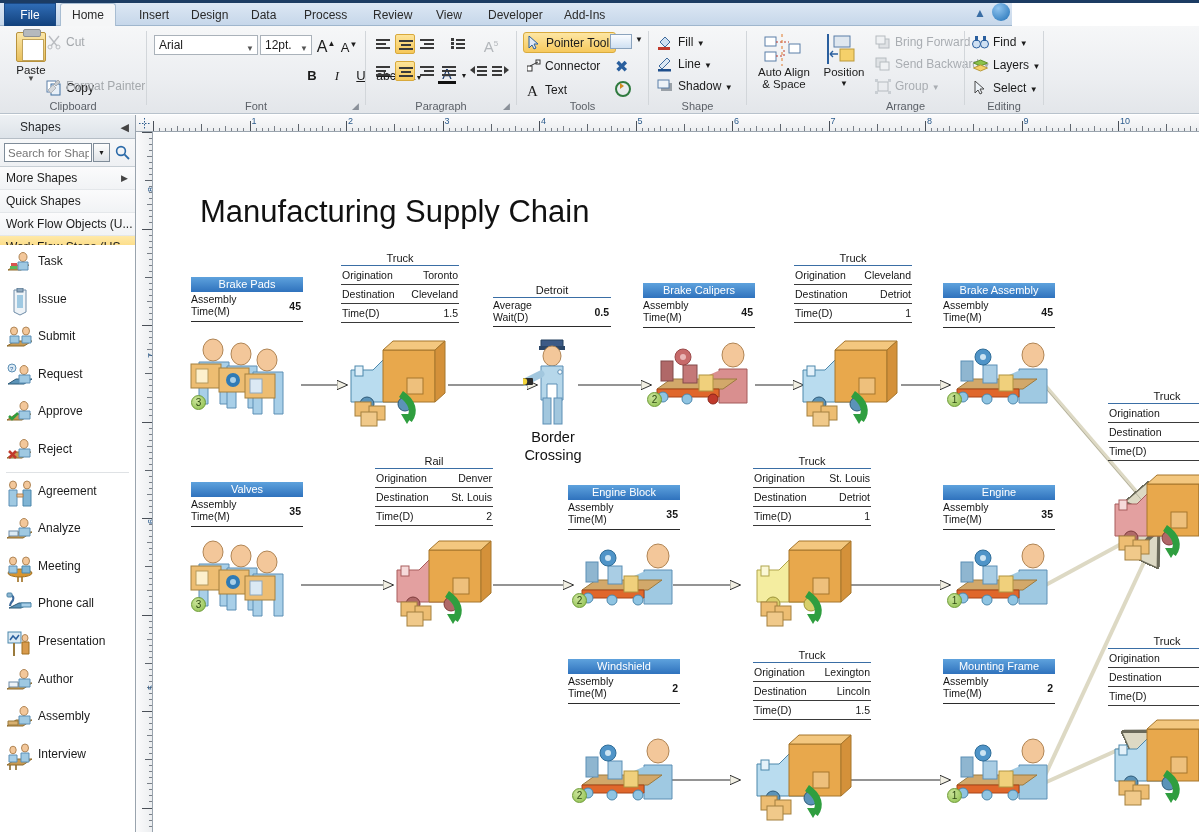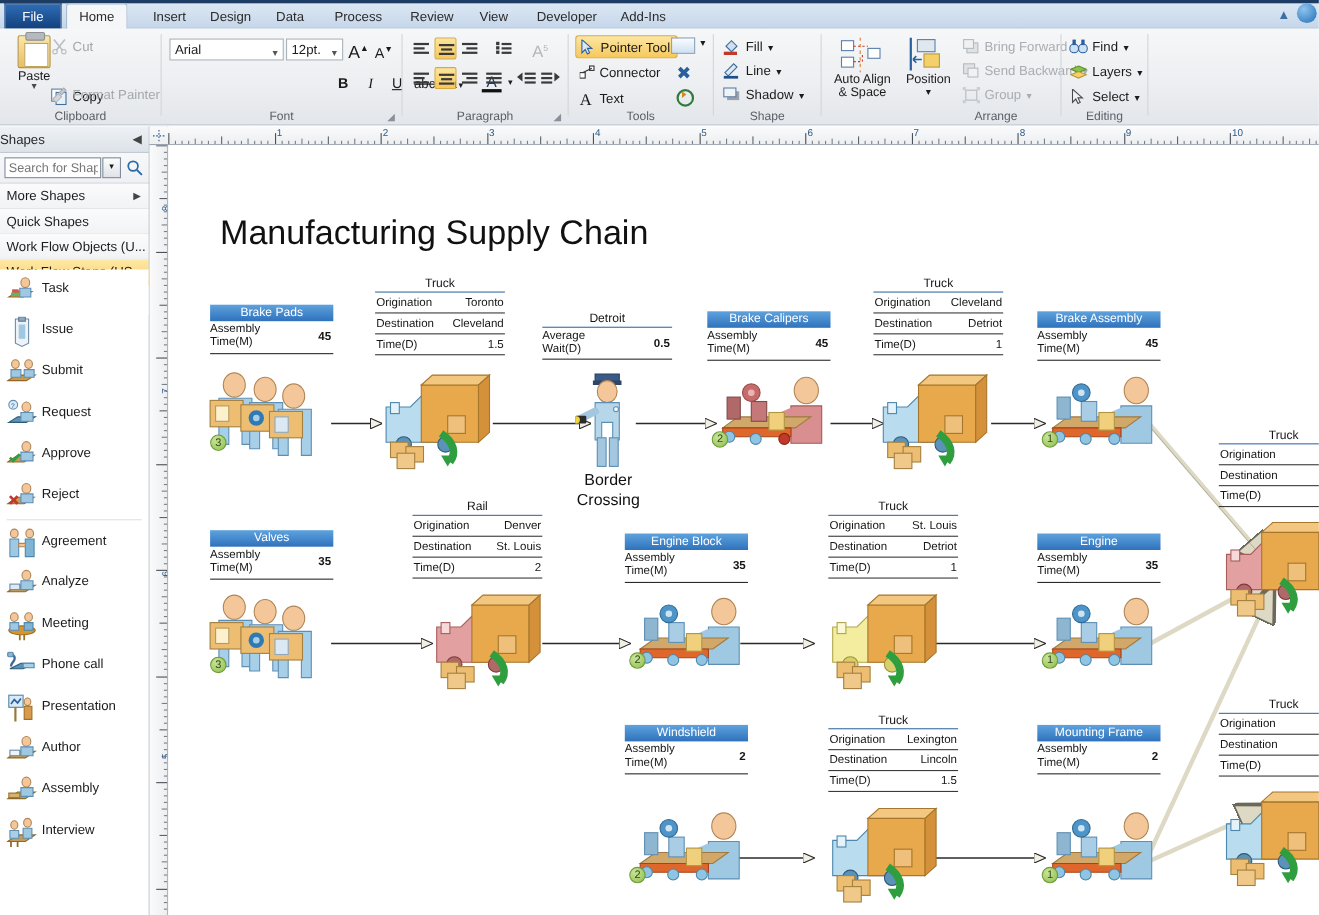--- a/index.html
+++ b/index.html
@@ -8,21 +8,21 @@
     width:1199px; height:832px; overflow:hidden;
     font-family:"Liberation Sans", sans-serif;
     font-size:12px; color:#1b1b1b;
     background:#fff;
     -webkit-font-smoothing:antialiased;
   }
 
   
   #app { position:relative; width:1199px; height:832px; }
   .tabbar {
-    position:absolute; left:0; top:0; width:1199px; height:26px;
+    position:absolute; left:0; top:0; width:1012px; height:26px;
     background:linear-gradient(#dfe9f5,#c6d7ea);
     border-bottom:1px solid #9fb6cd;
   }
   .tabbar .strip-top {
     position:absolute; left:0; top:0; width:1199px; height:3px;
     background:#1c3c63;
   }
   .tab-file {
     position:absolute; left:4px; top:3px; width:52px; height:23px;
     background:linear-gradient(#2f6cb5,#12417c);
@@ -123,21 +123,21 @@
     white-space:nowrap;
   }
 
   
   .shapes-pane {
     position:absolute; left:0; top:115px; width:136px; height:717px;
     background:#fff; border-right:1px solid #9aa4ae;
   }
   .sp-head {
     height:24px; line-height:24px; background:linear-gradient(#eef1f4,#dde3e9);
-    border-bottom:1px solid #b6bec6; padding-left:0; font-size:12px; color:#25282b;
+    border-bottom:1px solid #b6bec6; padding-left:20px; font-size:12px; color:#25282b;
     position:relative;
   }
   .sp-collapse { position:absolute; right:6px; top:0; font-size:11px; color:#444; }
   .sp-search {
     height:28px; border-bottom:1px solid #c7ced4; position:relative;
     background:linear-gradient(#f7f8f9,#eef0f3);
   }
   .sp-search input {
     position:absolute; left:4px; top:4px; width:88px; height:19px;
     border:1px solid #7f8c99; font-size:11.5px; padding-left:3px; background:#fff;

